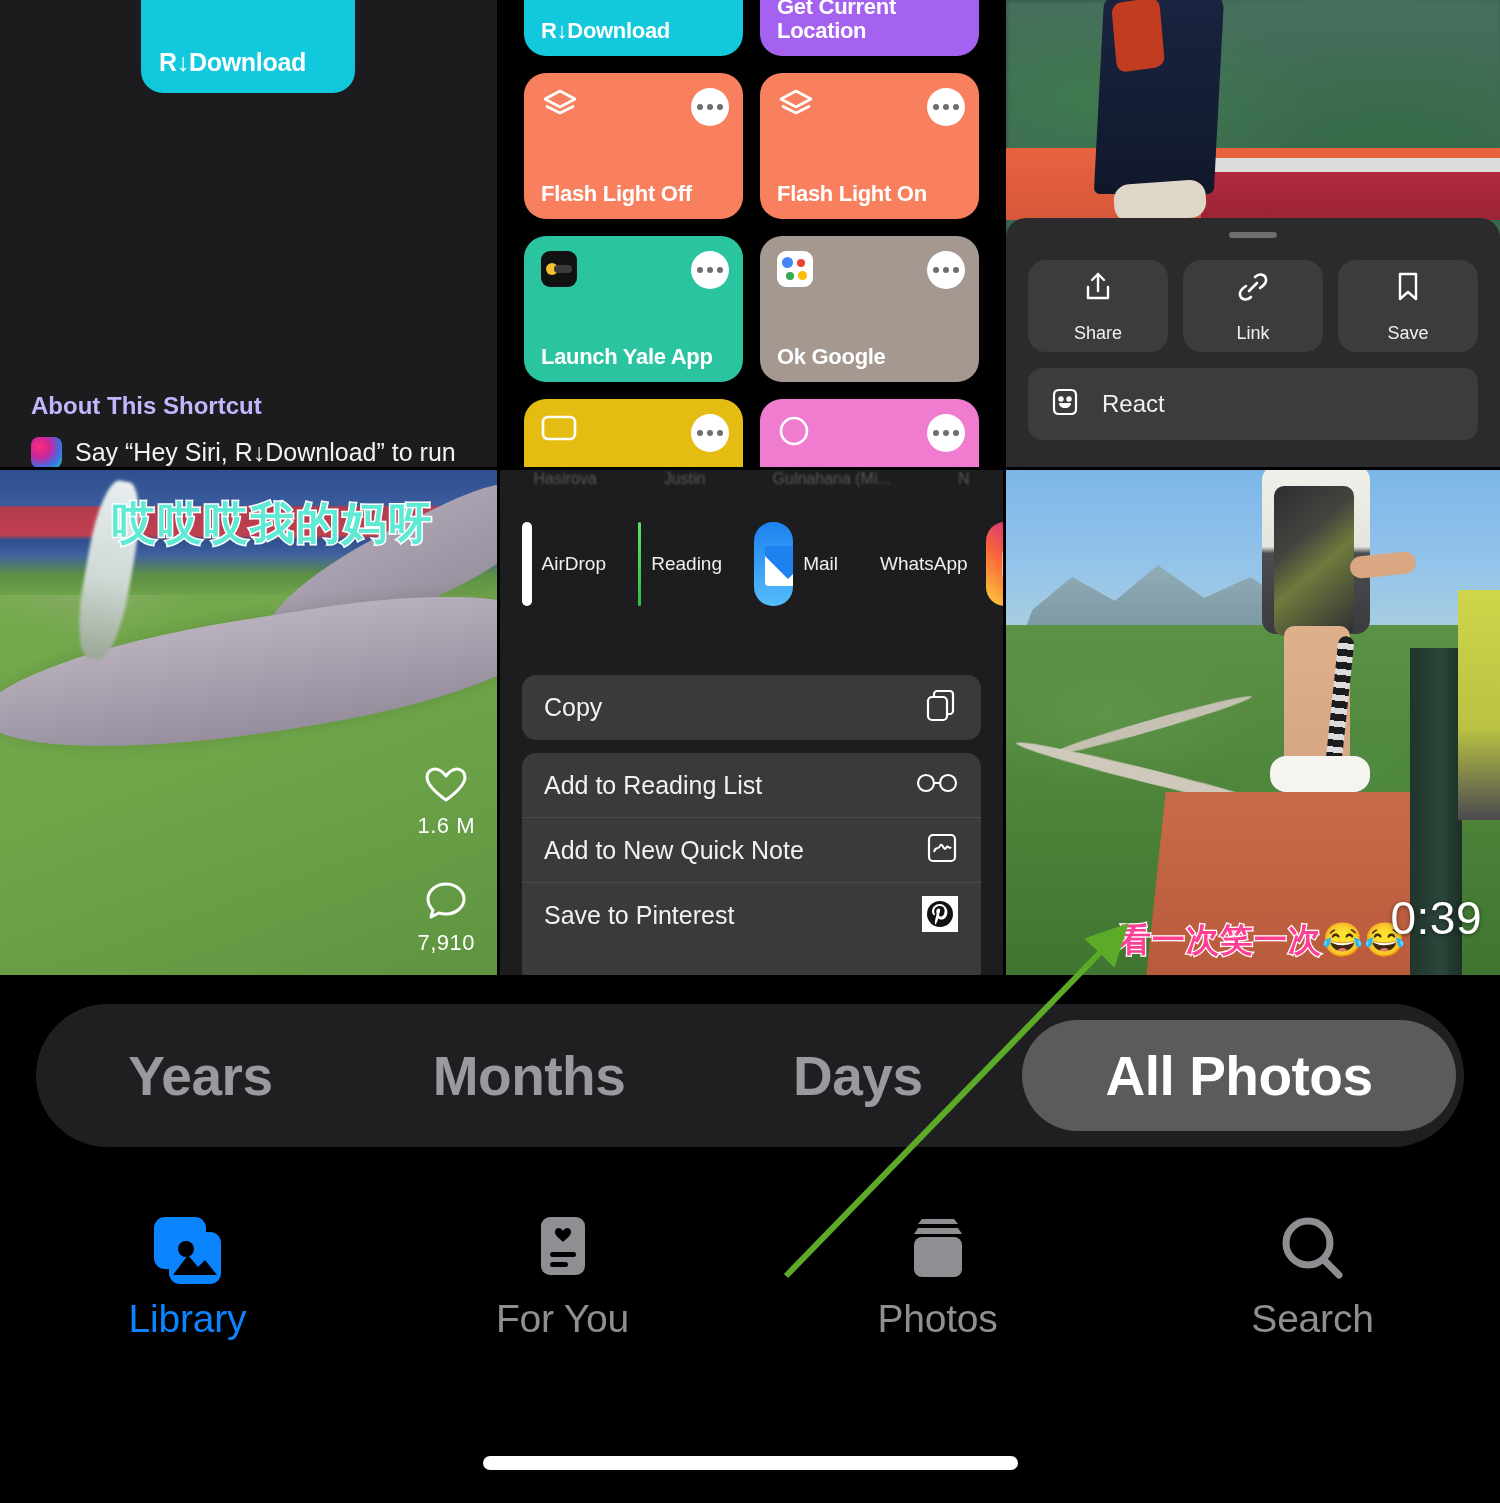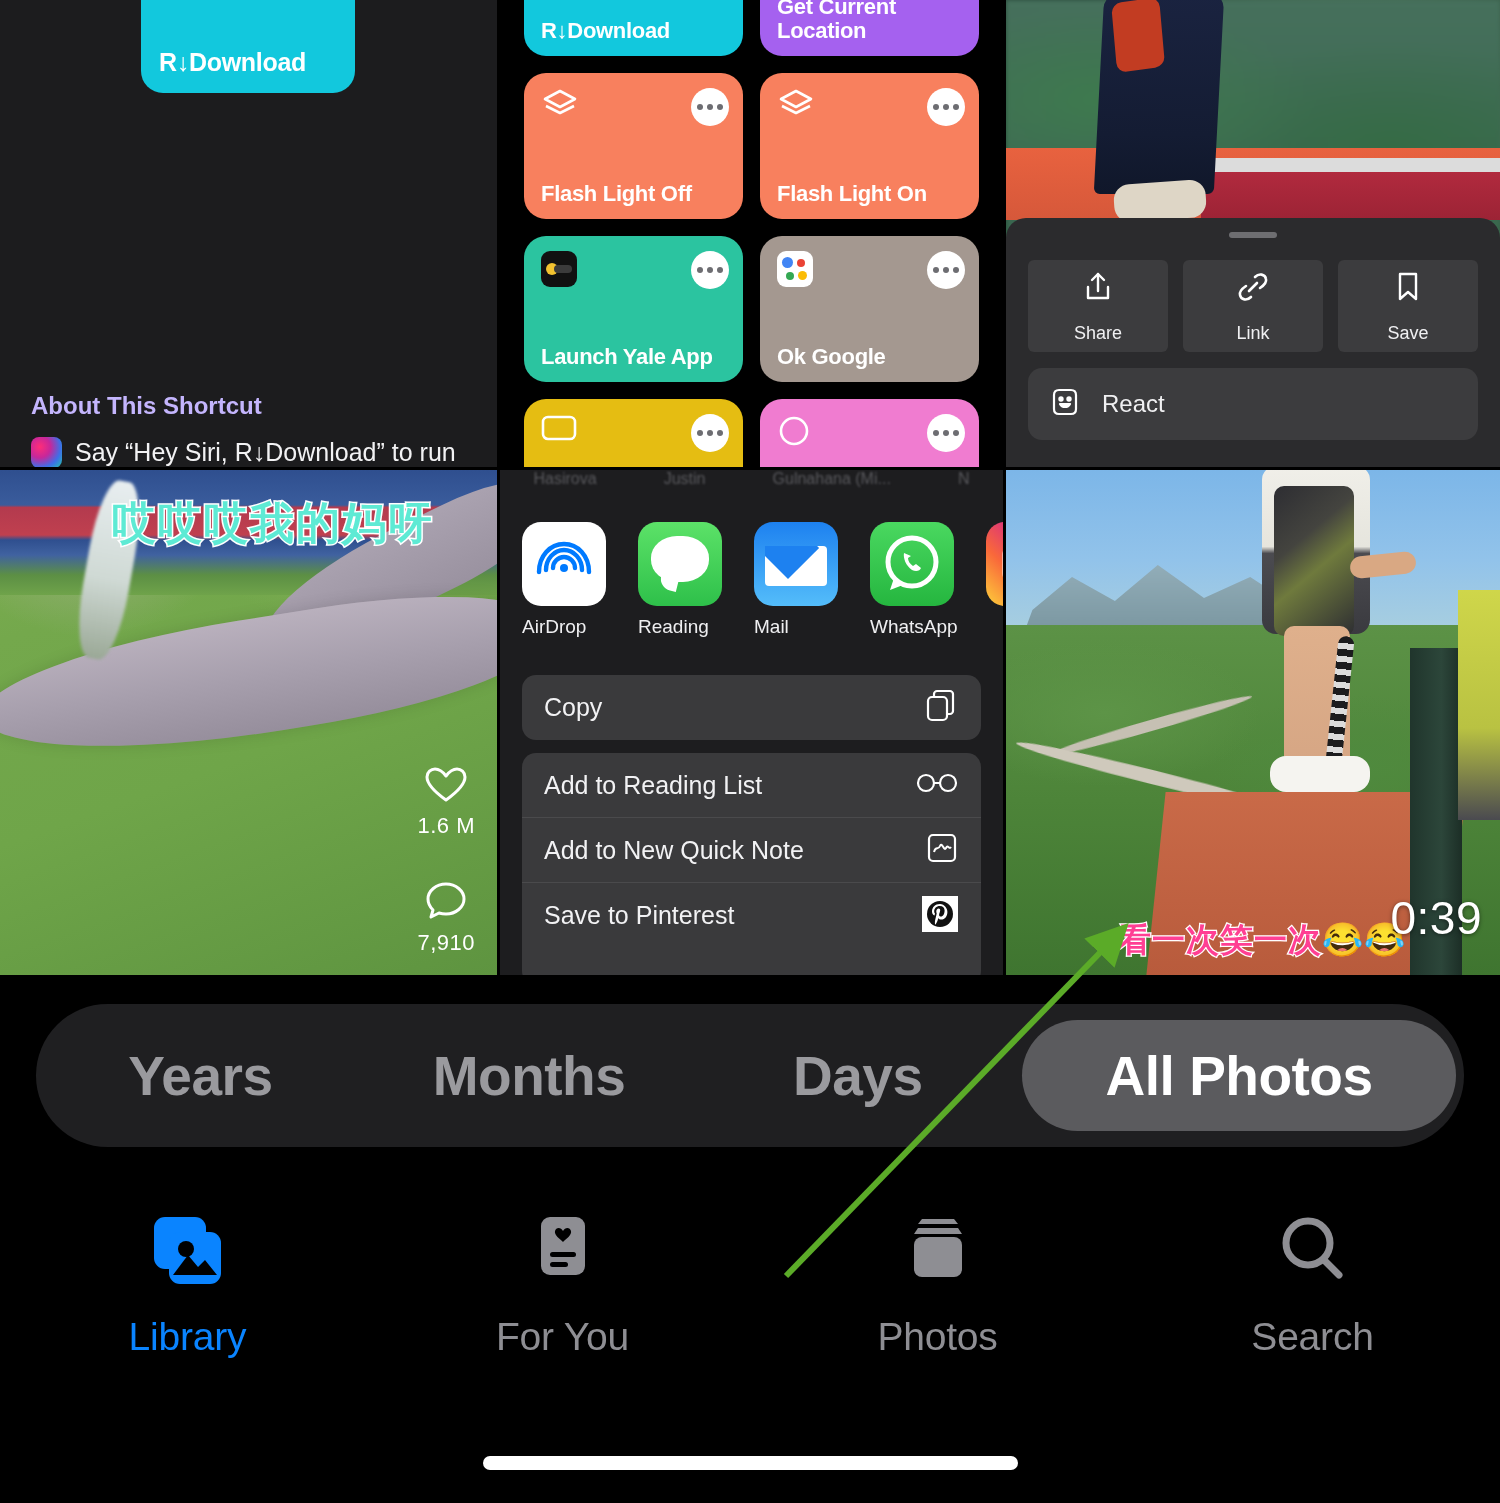--- a/index.html
+++ b/index.html
@@ -113,21 +113,21 @@
   .sheet {
     position: absolute; left: 0; right: 0; bottom: 0; top: 218px;
     background: #2b2b2d; border-radius: 20px 20px 0 0; padding: 0 22px;
   }
   .grabber {
     width: 48px; height: 6px; border-radius: 3px; background: #6e6e71;
     margin: 14px auto 0;
   }
   .act-row { display: flex; gap: 15px; margin-top: 22px; }
   .act-btn {
-    flex: 1; height: 92px; background: #3c3c3e; border-radius: 6px;
+    flex: 1; height: 92px; background: #3c3c3e; border-radius: 18px;
     display: flex; flex-direction: column; align-items: center; justify-content: center; gap: 14px;
   }
   .act-btn .lbl { color: #f0f0f2; font-size: 18px; }
   .react-row {
     margin-top: 16px; height: 72px; background: #3c3c3e; border-radius: 14px;
     display: flex; align-items: center; padding: 0 20px; gap: 20px;
   }
   .react-row .lbl { color: #f0f0f2; font-size: 24px; }
 
   
@@ -182,21 +182,21 @@
   .sharesheet { background: #1d1d1f; }
   .ss-ghost {
     position: absolute; left: 0; top: 0; width: 100%; height: 18px;
     display: flex; justify-content: space-around; align-items: flex-end;
     color: #5a5a5e; font-size: 16px; filter: blur(1.2px); overflow: hidden;
   }
   .ss-apps {
     position: absolute; left: 22px; top: 52px; right: 0;
     display: flex; gap: 32px; align-items: flex-start;
   }
-  .ss-app { display: flex; flex-direction: column; gap: 10px; width: 84px; flex: none; }
+  .ss-app { display: flex; flex-direction: row; align-items: center; gap: 10px; width: 84px; flex: none; }
   .ss-app .ic { width: 84px; height: 84px; border-radius: 19px; position: relative; overflow: hidden; }
   .ss-app .nm { color: #efeff1; font-size: 19px; font-weight: 500; white-space: nowrap; }
   .ss-list {
     position: absolute; left: 22px; right: 22px; top: 205px;
     background: #3a3a3c; border-radius: 14px; overflow: hidden;
   }
   .ss-list2 {
     position: absolute; left: 22px; right: 22px; top: 283px; bottom: -10px;
     background: #3a3a3c; border-radius: 14px; overflow: hidden;
   }
@@ -306,21 +306,21 @@
     margin: 16px 8px 16px 0; height: 111px; flex: 1.32;
     background: #5b5b5e; border-radius: 58px; color: #ffffff;
   }
 
   
   .tabbar {
     position: absolute; left: 0; top: 1185px; width: 1500px; height: 215px;
     display: flex; align-items: flex-start;
   }
   .tab {
-    flex: 1; display: flex; flex-direction: column; align-items: center; gap: 18px; padding-top: 20px; justify-content: center;
+    flex: 1; display: flex; flex-direction: column; align-items: center; padding-top: 20px; justify-content: center;
   }
   .tab .tlbl { font-size: 39px; font-weight: 500; color: #8e8e93; letter-spacing: -0.2px; }
   .tab.active .tlbl { color: #0a84ff; }
   .tab-ico { height: 92px; display: flex; align-items: center; justify-content: center; }
 
   
   .home-ind {
     position: absolute; left: 483px; top: 1456px;
     width: 535px; height: 14px; background: #fff; border-radius: 7px;
   }

